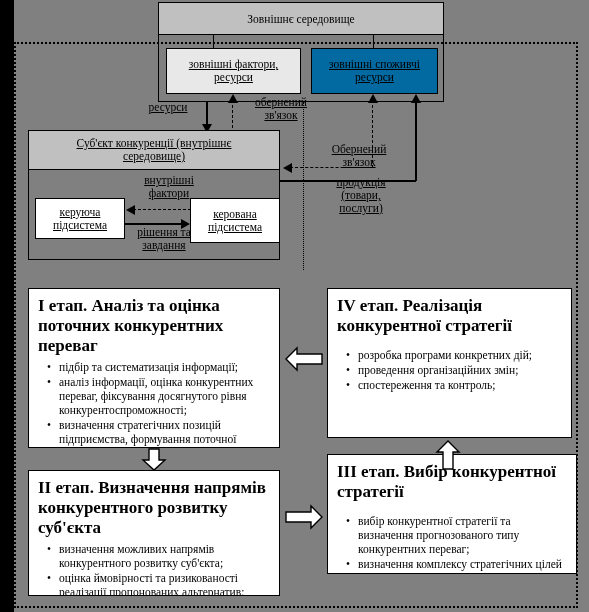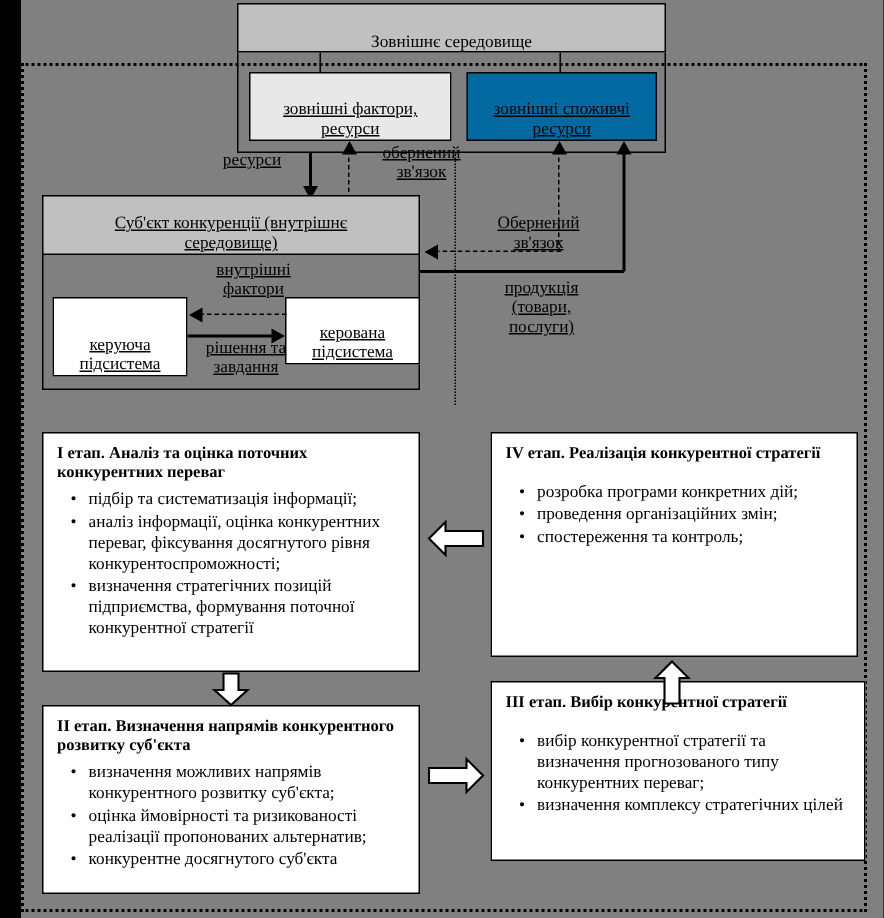--- a/index.html
+++ b/index.html
@@ -35,42 +35,42 @@
   .box {
     position: absolute;
     box-sizing: border-box;
     border: 1px solid #000000;
     background: #ffffff;
   }
   .gray-fill { background: #c0c0c0; }
   .nofill    { background: transparent; }
   .center-text {
     display: flex;
-    align-items: flex-end;
+    align-items: center;
     justify-content: center;
     text-align: center;
   }
   .lbl {
     position: absolute;
     text-align: center;
     line-height: 1.12;
     white-space: pre-line;
     text-decoration: underline;
   }
   .stage-box {
     position: absolute;
     box-sizing: border-box;
     border: 1px solid #000000;
     background: #ffffff;
     padding: 7px 9px 5px 9px;
     overflow: hidden;
   }
   .stage-title {
     font-weight: bold;
-    font-size: 11px;
+    font-size: 17px;
     line-height: 1.18;
     margin: 0 0 2px 0;
   }
   .stage-list {
     margin: 4px;
     padding: 0 0 0 17px;
     list-style: none;
     font-size: 11.5px;
     line-height: 1.22;
   }
@@ -174,32 +174,32 @@
   <div class="dash-v" style="left:372px; top:100px; height:68px;"></div>
   <div class="ah ah-up" style="left:368px; top:94px;"></div>
   <div class="dash-h" style="left:290px; top:167px; width:84px;"></div>
   <div class="ah ah-left" style="left:283px; top:163px;"></div>
   <div class="lbl txt-sm" style="left:311px; top:143px; width:96px;">Обернений
 зв'язок</div>
 
   <div class="ln" style="left:280px; top:180px; width:136px; height:1.6px;"></div>
   <div class="ln" style="left:415px; top:100px; width:1.6px; height:81px;"></div>
   <div class="ah ah-up" style="left:411px; top:94px;"></div>
-  <div class="lbl txt-sm" style="left:311px; top:186px; width:100px;">продукція
+  <div class="lbl txt-sm" style="left:311px; top:176px; width:100px;">продукція
 (товари,
 послуги)</div>
 
   <div class="box nofill" style="left:28px; top:130px; width:252px; height:130px; background:#808080;"></div>
 
   <div class="box gray-fill center-text txt-sm" style="left:28px; top:130px; width:252px; height:40px;">
     <span class="lbl" style="position:static; width:238px;">Суб'єкт конкуренції (внутрішнє
 середовище)</span>
   </div>
 
-  <div class="box center-text txt-sm" style="left:35px; top:198px; width:90px; height:53px;">
+  <div class="box center-text txt-sm" style="left:35px; top:198px; width:90px; height:41px;">
     <span class="lbl" style="position:static;">керуюча
 підсистема</span>
   </div>
 
   <div class="box center-text txt-sm" style="left:190px; top:198px; width:90px; height:45px;">
     <span class="lbl" style="position:static;">керована
 підсистема</span>
   </div>
 
   <div class="dash-h" style="left:133px; top:209px; width:58px;"></div>

